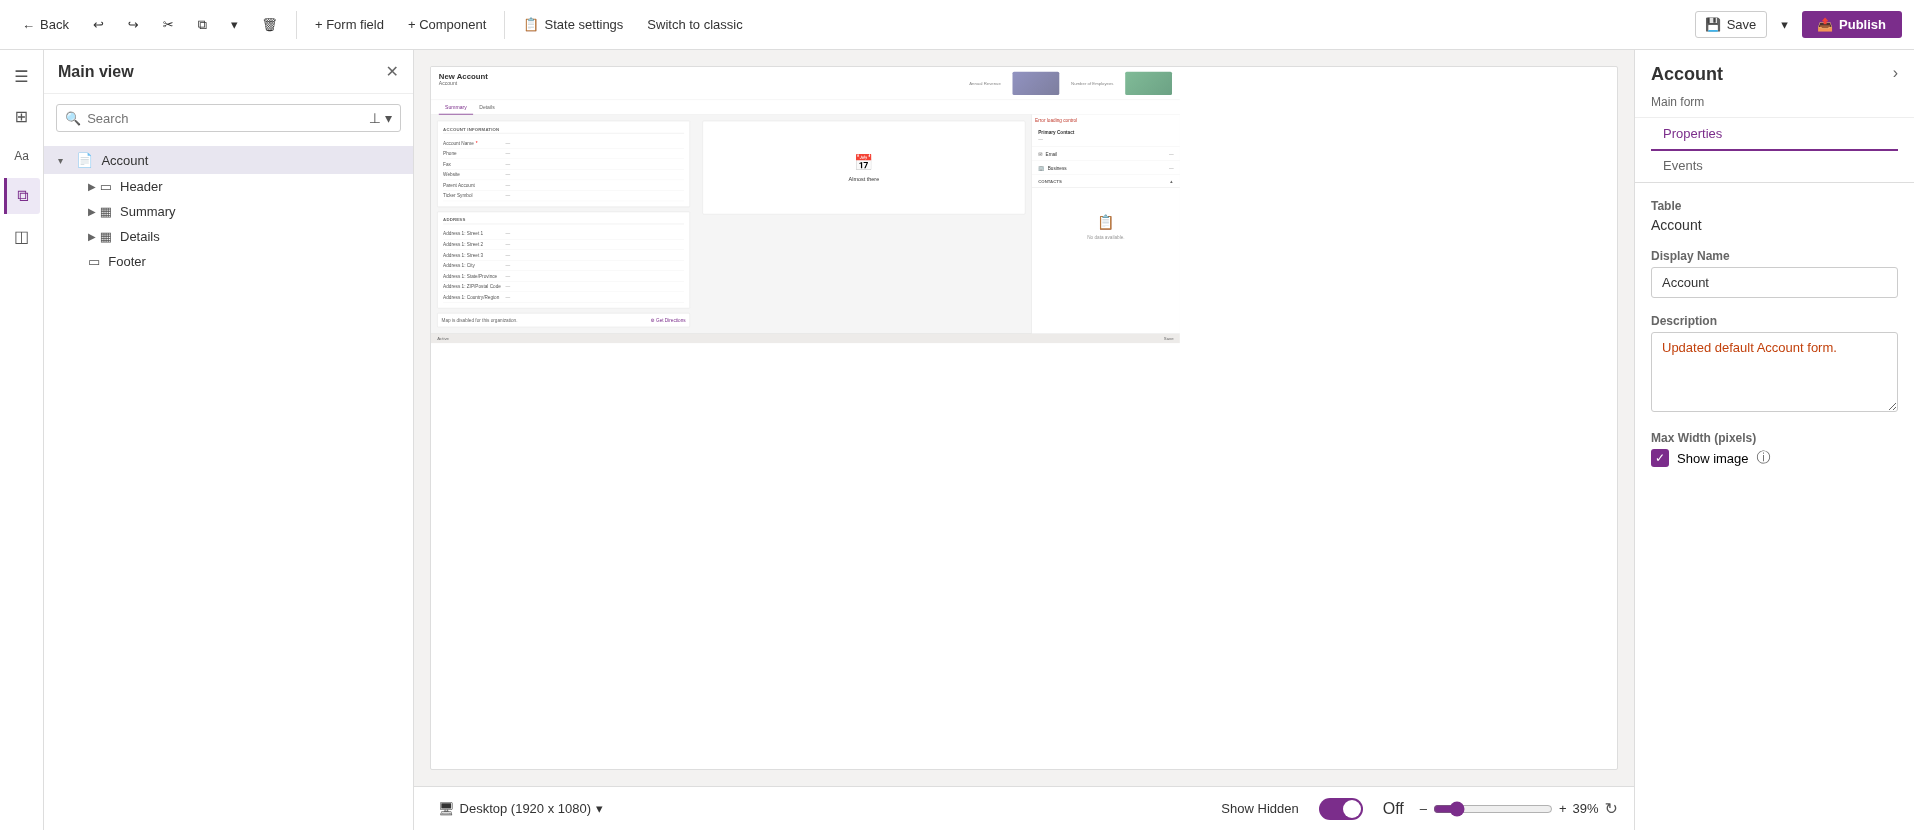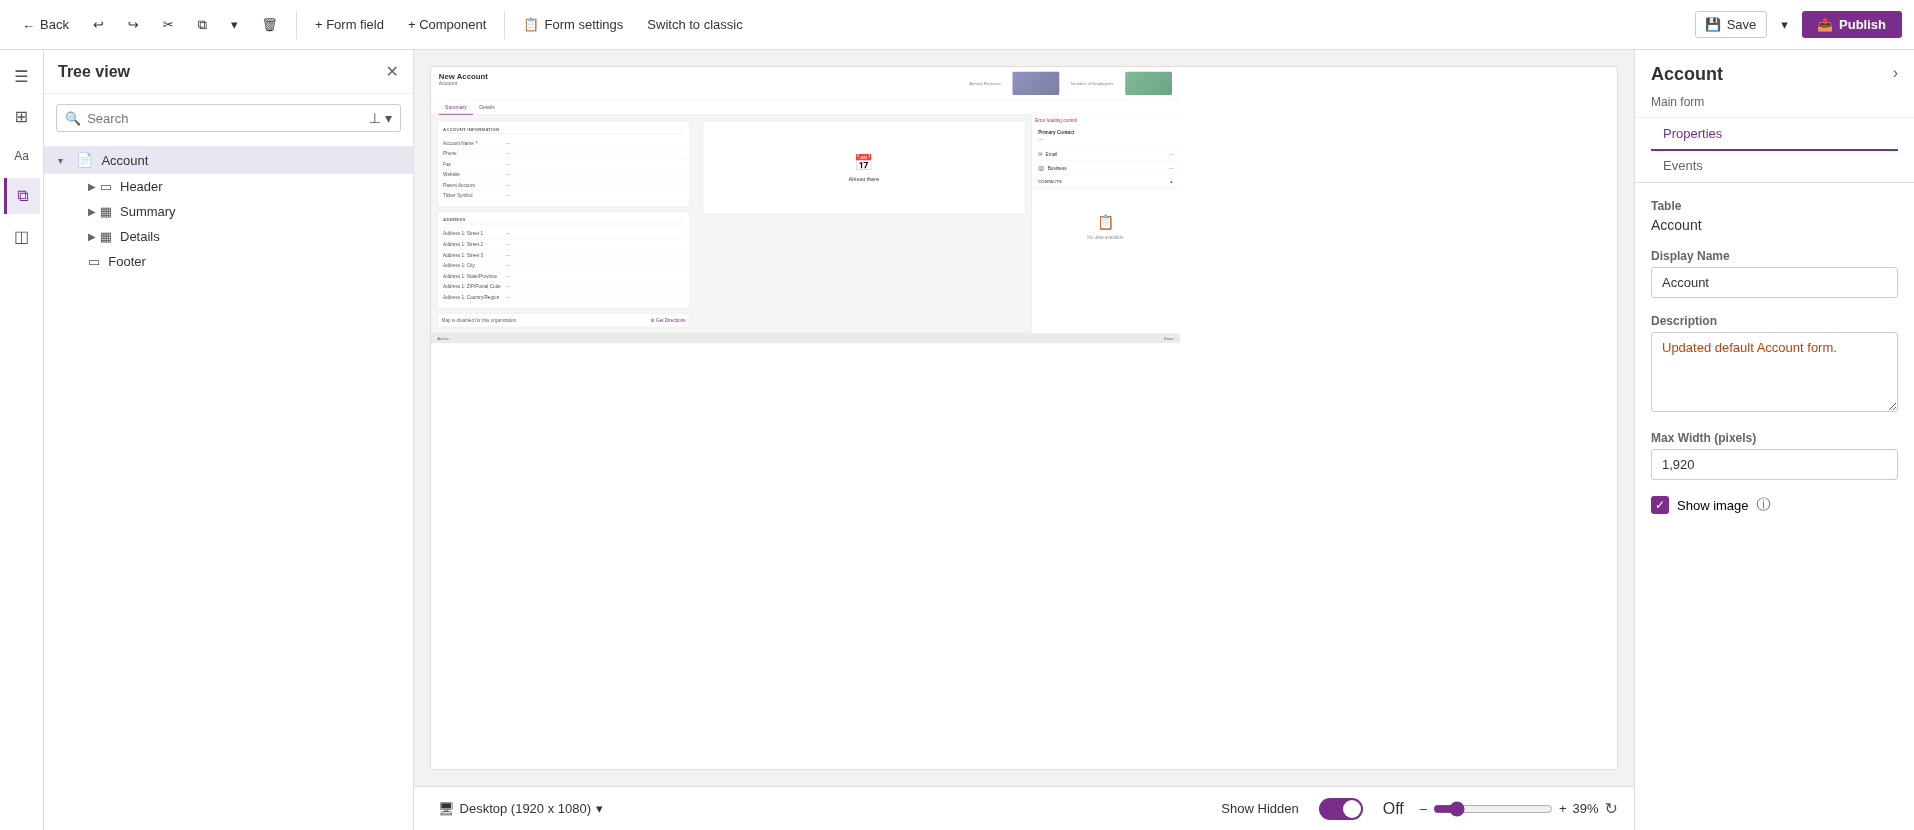--- a/index.html
+++ b/index.html
@@ -244,21 +244,21 @@
   <div class="toolbar-divider"></div>
   <button class="toolbar-btn">
     <span>+ Form field</span>
   </button>
   <button class="toolbar-btn">
     <span>+ Component</span>
   </button>
   <div class="toolbar-divider"></div>
   <button class="toolbar-btn">
     <span>📋</span>
-    <span>Form settings</span>
+    <span>State settings</span>
   </button>
   <button class="toolbar-btn">
     <span>Switch to classic</span>
   </button>
   <div class="toolbar-spacer"></div>
   <button class="toolbar-btn save-btn">
     <span>💾</span>
     <span>Save</span>
   </button>
   <button class="toolbar-btn">
@@ -285,21 +285,21 @@
     <button class="nav-icon-btn active">
       <span>⧉</span>
     </button>
     <button class="nav-icon-btn">
       <span>◫</span>
     </button>
   </div>
 
   <div class="left-panel">
     <div class="panel-header">
-      <span class="panel-title">Tree view</span>
+      <span class="panel-title">Main view</span>
       <button class="panel-close">✕</button>
     </div>
 
     <div class="search-bar">
       <span style="color:#666;font-size:13px">🔍</span>
       <input type="text" placeholder="Search" style="">
       <div class="search-actions">
         <button class="icon-btn">⊥</button>
         <button class="icon-btn">▾</button>
       </div>
@@ -523,21 +523,20 @@
       
       <div class="prop-label">Display Name</div>
       <input class="prop-input" type="text" value="Account" style="">
 
       
       <div class="prop-label">Description</div>
       <textarea class="prop-textarea" style="">Updated default Account form.</textarea>
 
       
       <div class="prop-label">Max Width (pixels)</div>
-      <input class="prop-input" type="text" value="1,920" style="">
 
       
       <div class="show-image-row">
         <div class="checkbox-checked">✓</div>
         <span>Show image</span>
         <span class="info-icon">ⓘ</span>
       </div>
     </div>
   </div>
 

